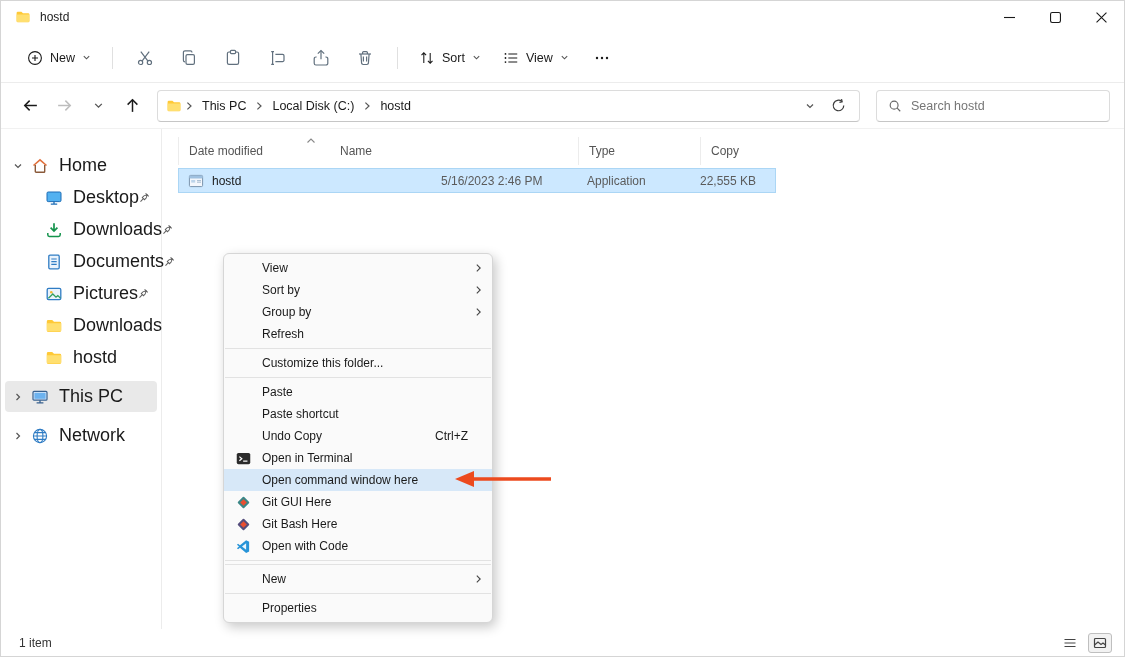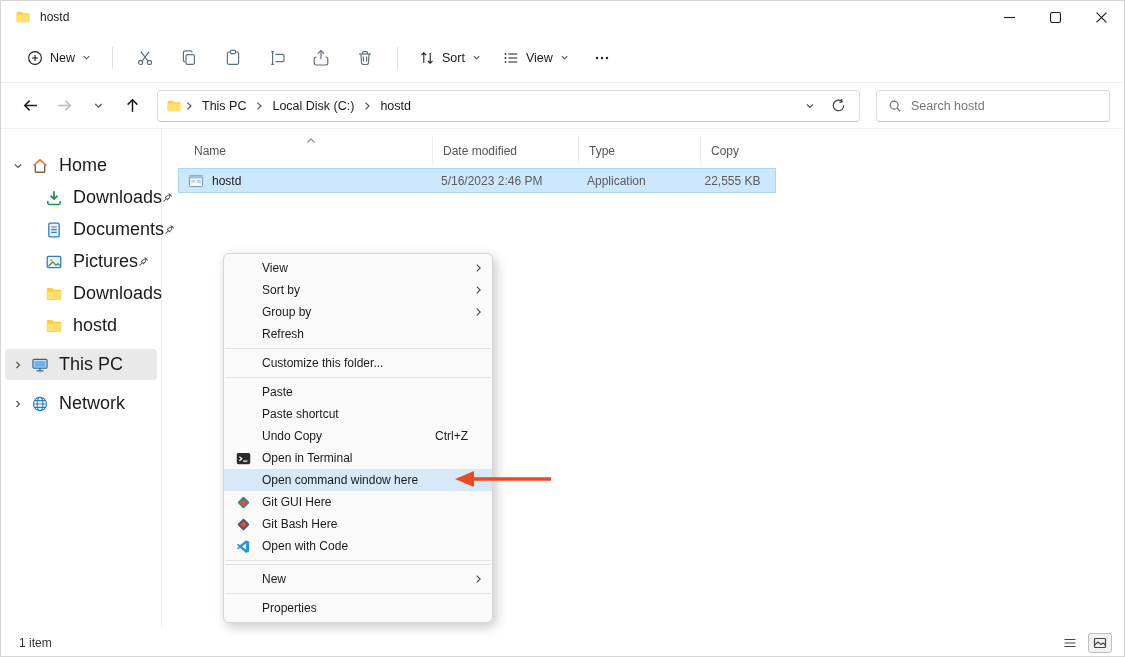--- a/index.html
+++ b/index.html
@@ -50,21 +50,21 @@
   .hdr-name { width:254px; padding-left:16px; }
   .hdr-date { width:146px; border-left:1px solid #ececec; }
   .hdr-type { width:122px; border-left:1px solid #ececec; }
   .hdr-size { width:76px;  border-left:1px solid #ececec; }
   .sort-caret { position:absolute; left:128px; top:0px; }
 
   .file-row { display:flex; align-items:center; height:25px; width:598px; margin-top:3px; background:#cce8ff; border:1px solid #abd6f5; font-size:12px; }
   .cell-name { width:253px; display:flex; align-items:center; gap:8px; padding-left:9px; color:#1a1a1a; }
   .cell-date { width:146px; padding-left:9px; color:#5b5b5b; }
   .cell-type { width:122px; padding-left:9px; color:#5b5b5b; }
-  .cell-size { width:75px; text-align:center; padding-right:10px; color:#5b5b5b; }
+  .cell-size { width:75px; text-align:left; padding-right:10px; color:#5b5b5b; }
 
   
   .statusbar { height:27px; flex:0 0 auto; display:flex; align-items:center; padding:0 12px 0 18px; font-size:12px; color:#333; }
   .status-views { margin-left:auto; display:flex; gap:6px; }
   .view-btn { width:24px; height:20px; display:flex; align-items:center; justify-content:center; border:none; background:none; border-radius:3px; }
   .view-btn.active { border:1px solid #bfbfbf; background:#f2f2f2; }
 
   
   .context-menu { position:absolute; left:222px; top:252px; width:270px; background:#fafafa; border:1px solid #d6d6d6; border-radius:6px; box-shadow:3px 4px 12px rgba(0,0,0,0.22); padding:3px 0; z-index:10; }
   .menu-item { height:22px; display:flex; align-items:center; padding:0 8px 0 12px; font-size:12px; color:#1a1a1a; }
@@ -309,20 +309,35 @@
           </span>
         <span class="s-icon">
             <svg width="18" height="18" viewBox="0 0 18 18" fill="none">
               <path d="M2.5 8.5 9 2.8l6.5 5.7" stroke="#e2713d" stroke-width="1.6"></path>
               <path d="M4.3 8v6.5a.8.8 0 0 0 .8.8h7.8a.8.8 0 0 0 .8-.8V8" stroke="#8a5a3a" stroke-width="1.4"></path>
             </svg>
           </span>
         <span class="side-label">Home</span>
       </div>
 
+      <div class="side-item indent">
+        <span class="s-icon">
+            <svg width="18" height="18" viewBox="0 0 18 18">
+              <rect x="2" y="3" width="14" height="9.6" rx="1.2" fill="#53b1f0" stroke="#1e6db6"></rect>
+              <path d="M9 12.6V15M5.8 15.2h6.4" stroke="#1e6db6" stroke-width="1.3" fill="none"></path>
+            </svg>
+          </span>
+        <span class="side-label">Desktop</span>
+        <span class="pin">
+            <svg width="11" height="11" viewBox="0 0 12 12" fill="none" stroke="#5f5f5f" stroke-width="1.1">
+              <path d="M7.2 1.4 10.6 4.8M8.9 3.1 5.4 4.2 3.6 6 6 8.4 7.8 6.6 8.9 3.1Z"></path>
+              <path d="M4.8 7.2 1.6 10.4"></path>
+            </svg>
+          </span>
+      </div>
 
       <div class="side-item indent">
         <span class="s-icon">
             <svg width="18" height="18" viewBox="0 0 18 18" fill="none" stroke="#14934c">
               <path d="M9 2.2v7.6M5.6 6.6 9 10l3.4-3.4" stroke-width="1.7"></path>
               <path d="M2.8 12v1.8a1.6 1.6 0 0 0 1.6 1.6h9.2a1.6 1.6 0 0 0 1.6-1.6V12" stroke-width="1.5"></path>
             </svg>
           </span>
         <span class="side-label">Downloads</span>
         <span class="pin">
@@ -420,22 +435,22 @@
 
     </div>
 
     <div class="main">
       <div class="list-header">
         <span class="sort-caret">
             <svg width="10" height="8" viewBox="0 0 10 8">
               <path d="M1.5 5.5 5 2l3.5 3.5" fill="none" stroke="#888" stroke-width="1.1"></path>
             </svg>
           </span>
+        <div class="hdr-cell hdr-date">Date modified</div>
         <div class="hdr-cell hdr-name">Name</div>
-        <div class="hdr-cell hdr-date">Date modified</div>
         <div class="hdr-cell hdr-type">Type</div>
         <div class="hdr-cell hdr-size">Copy</div>
       </div>
 
       <div class="file-row">
         <div class="cell-name">
           <span>
               <svg width="16" height="16" viewBox="0 0 16 16">
                 <rect x="1.4" y="2.4" width="13.2" height="11.2" rx="1.2" fill="#f3f7fc" stroke="#7a93ad"></rect>
                 <rect x="1.4" y="2.4" width="13.2" height="3" rx="1.2" fill="#9fc1e0"></rect>

